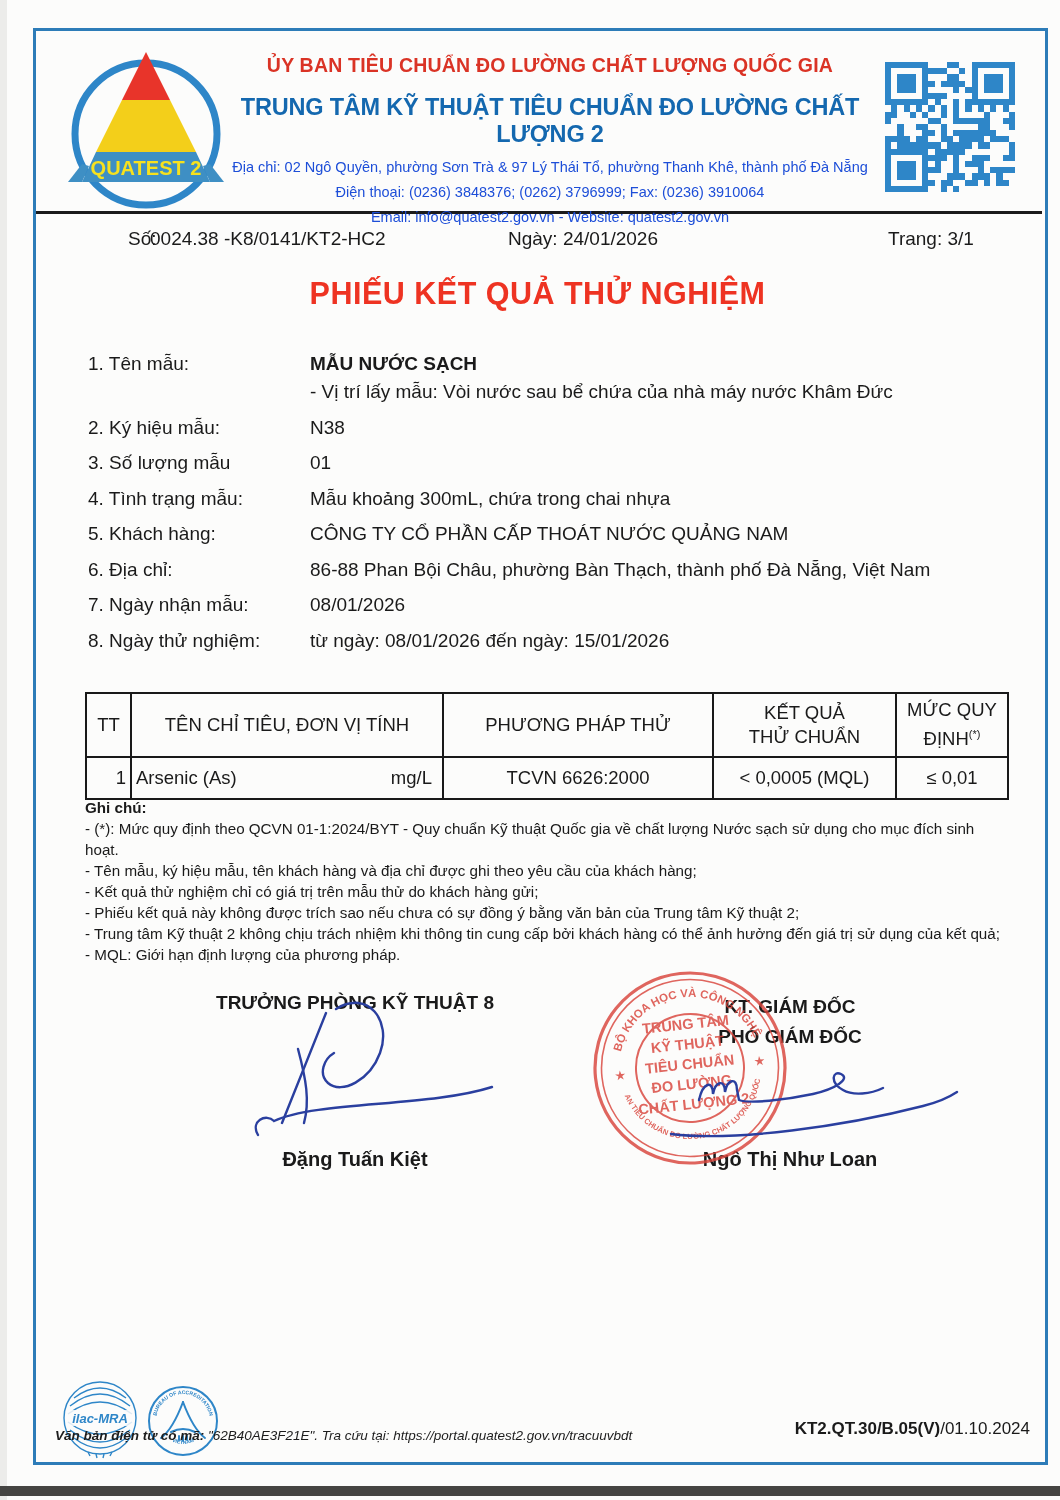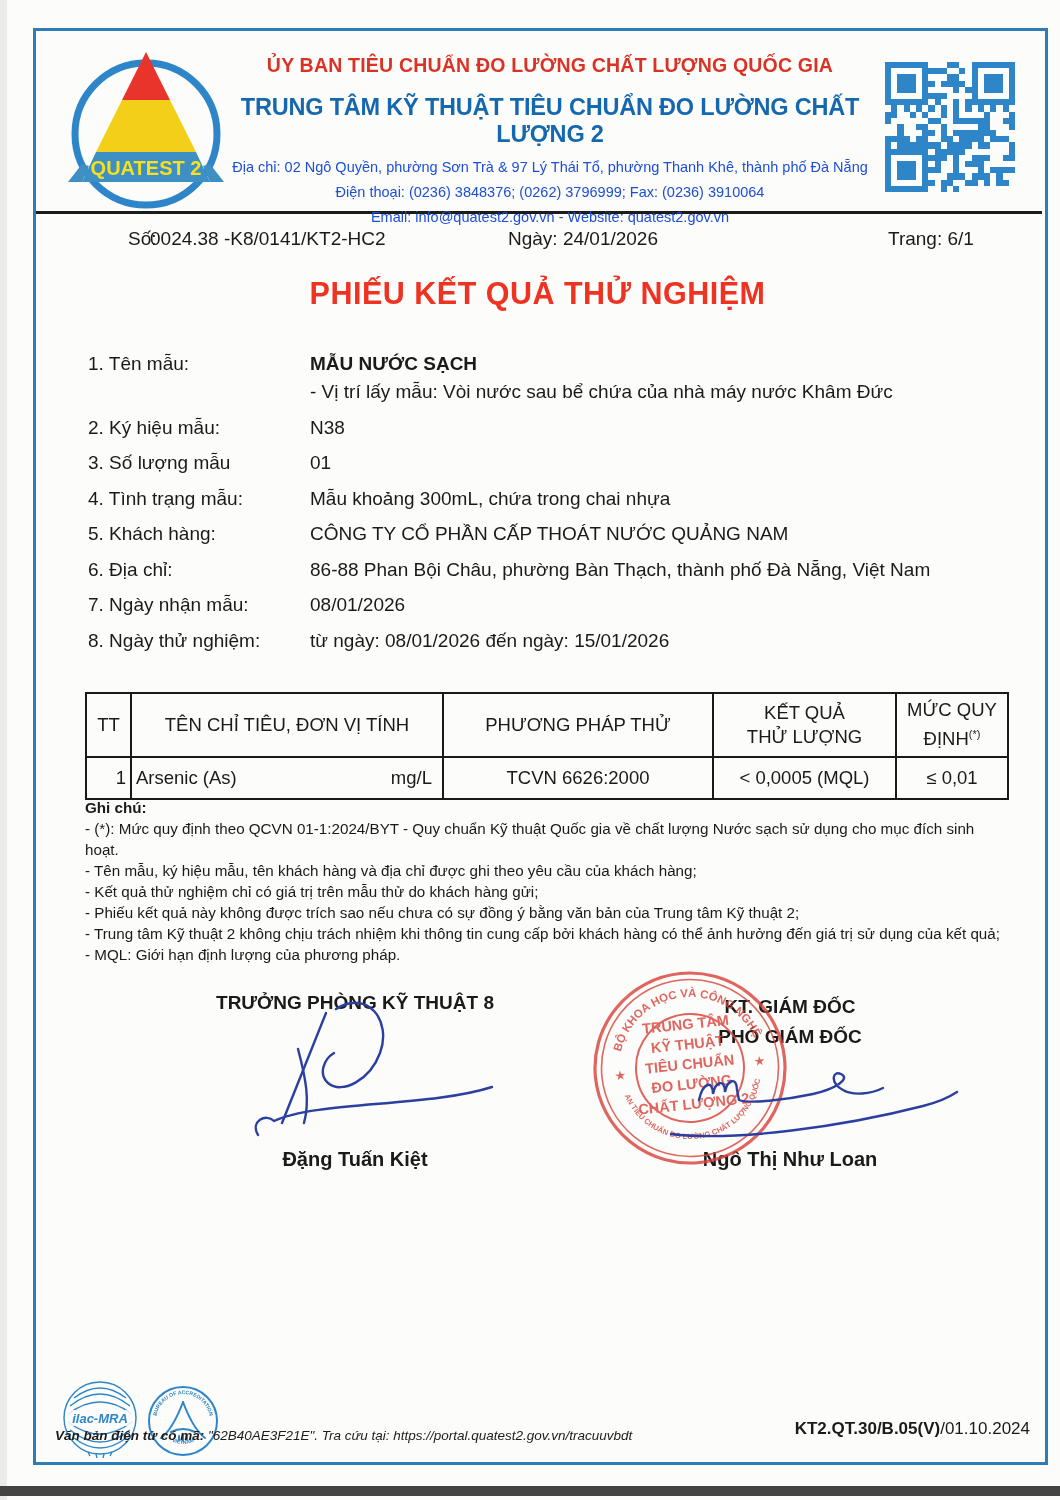--- a/index.html
+++ b/index.html
@@ -542,21 +542,21 @@
       <i></i>
       <i></i>
       <i></i>
       <i></i>
       <i></i>
     </div>
 
   <span class="meta m-so">Số:</span>
   <span class="meta m-soval">0024.38 -K8/0141/KT2-HC2</span>
   <span class="meta m-ngay">Ngày: 24/01/2026</span>
-  <span class="meta m-trang">Trang: 6/1</span>
+  <span class="meta m-trang">Trang: 3/1</span>
 
   <div class="doc-title">PHIẾU KẾT QUẢ THỬ NGHIỆM</div>
 
   <div class="fields">
     <div class="frow">
       <div class="flabel">1. Tên mẫu:</div>
       <div class="fvalue">
         <div class="v-bold">MẪU NƯỚC SẠCH</div>
         <div class="fextra">- Vị trí lấy mẫu: Vòi nước sau bể chứa của nhà máy nước Khâm Đức</div>
       </div>
@@ -599,21 +599,21 @@
         <col class="c-result">
         <col class="c-limit">
     </colgroup>
     <tbody>
         <tr>
       <th>TT</th>
       <th>TÊN CHỈ TIÊU, ĐƠN VỊ TÍNH</th>
       <th>PHƯƠNG PHÁP THỬ</th>
       <th>
         <span>KẾT QUẢ</span><br>
-        <span>THỬ LƯỢNG</span>
+        <span>THỬ CHUẨN</span>
       </th>
       <th>
         <span>MỨC QUY</span><br>
         <span>ĐỊNH</span><sup class="star">(*)</sup>
       </th>
     </tr>
     <tr>
       <td class="td-tt">1</td>
       <td class="td-name">
         <div class="name-flex">

